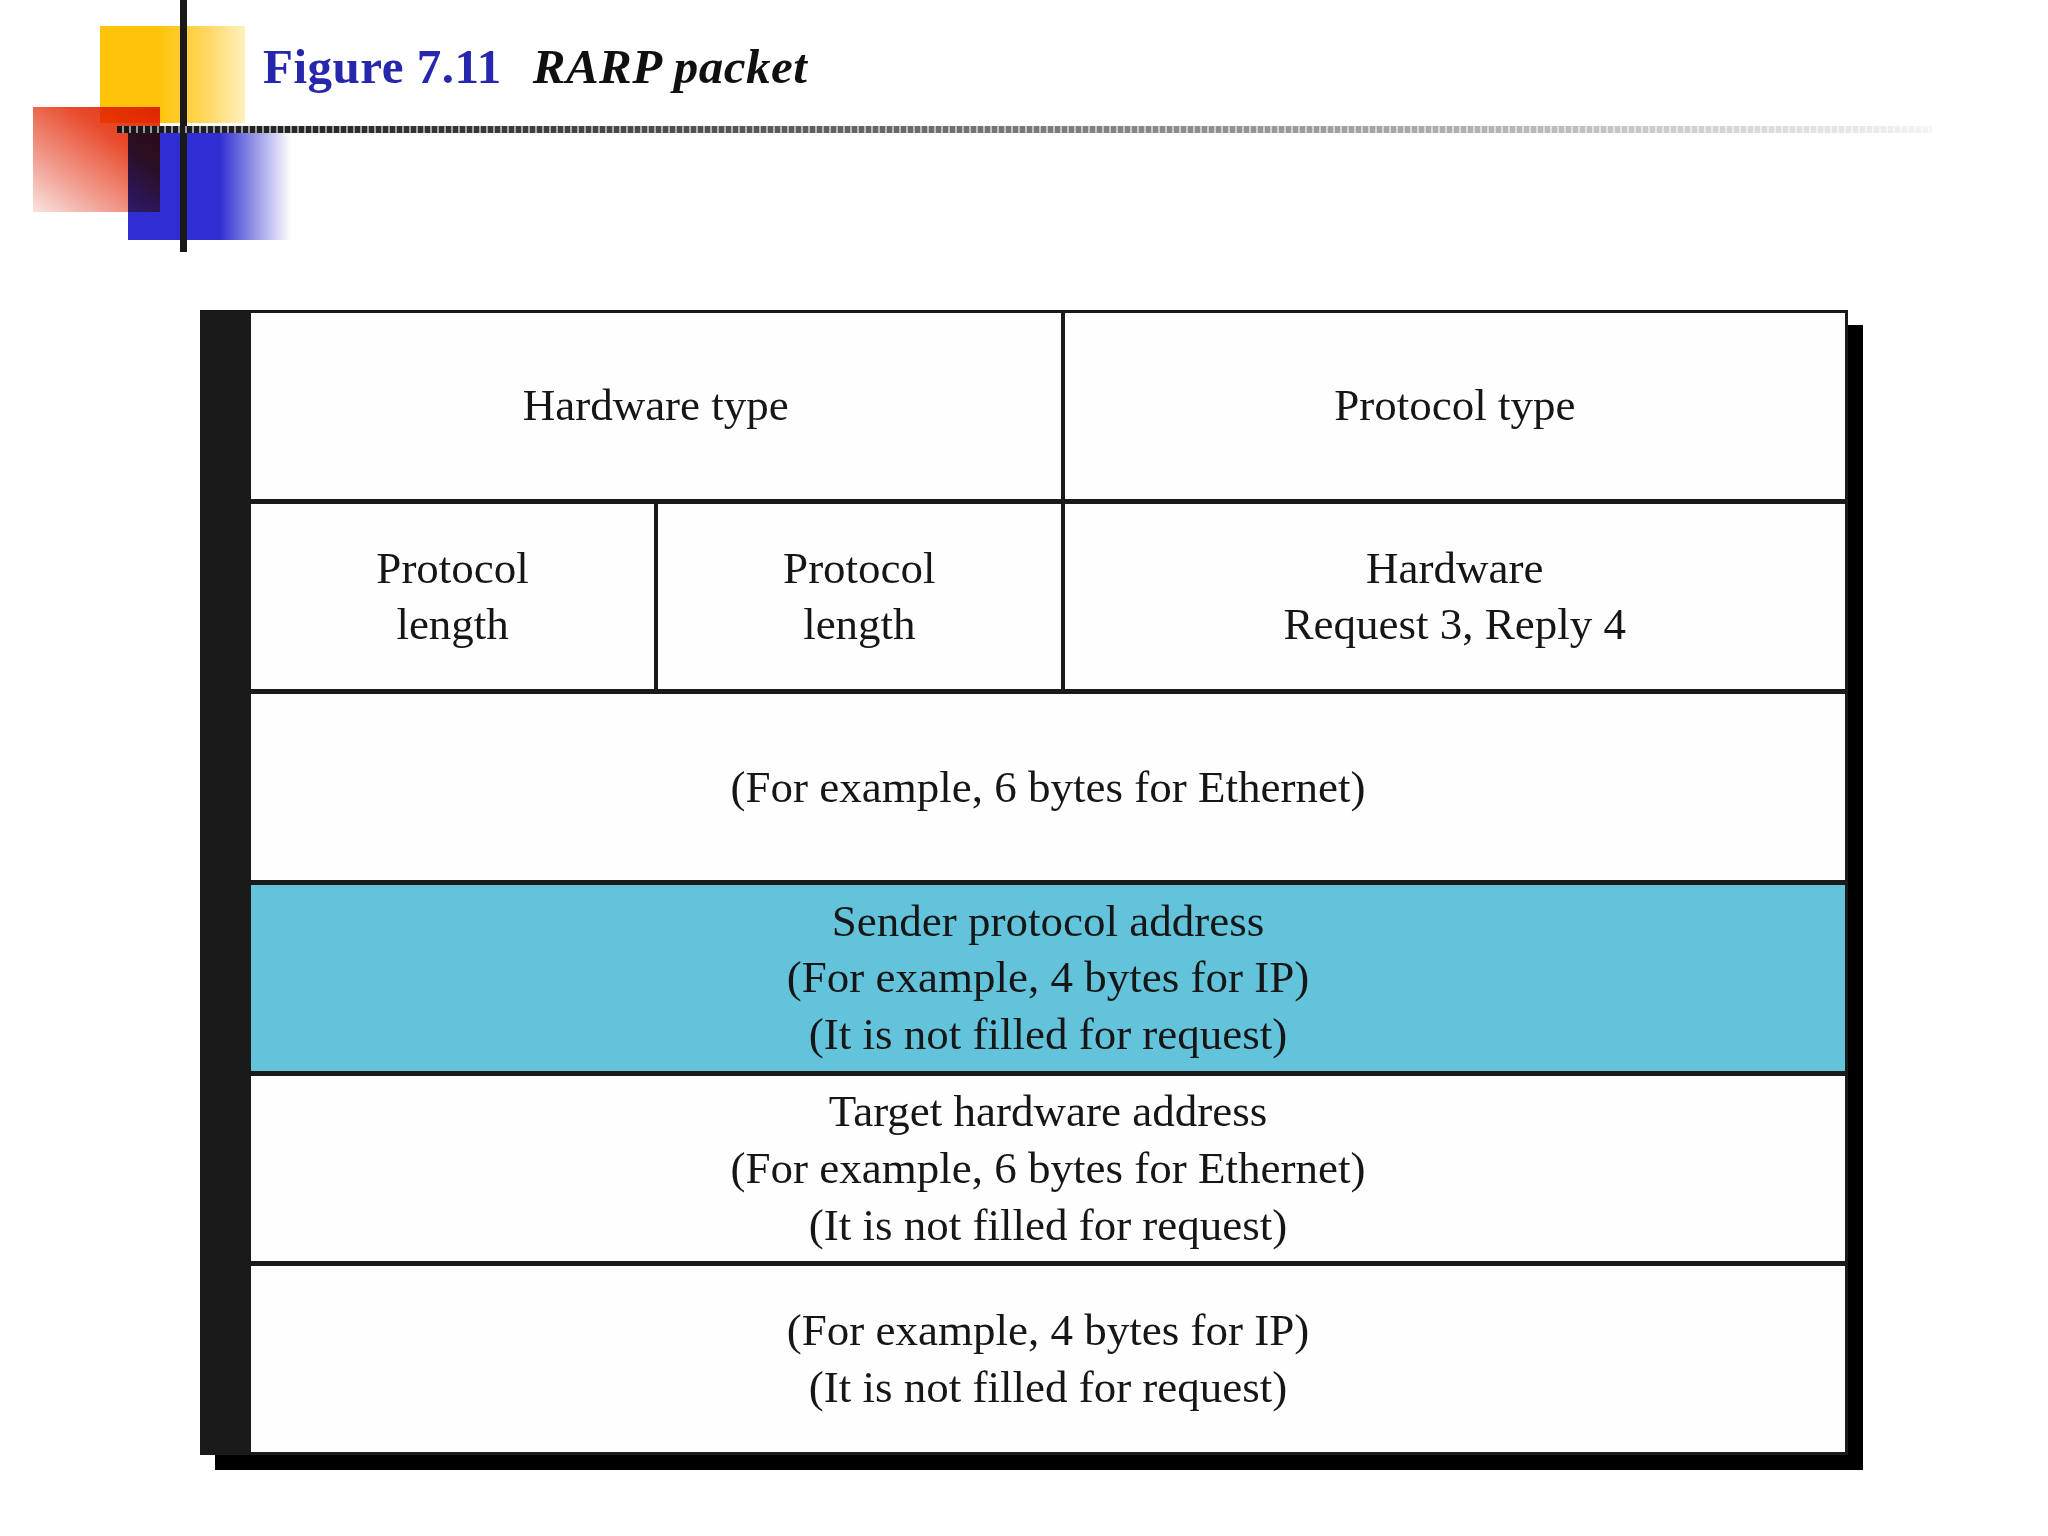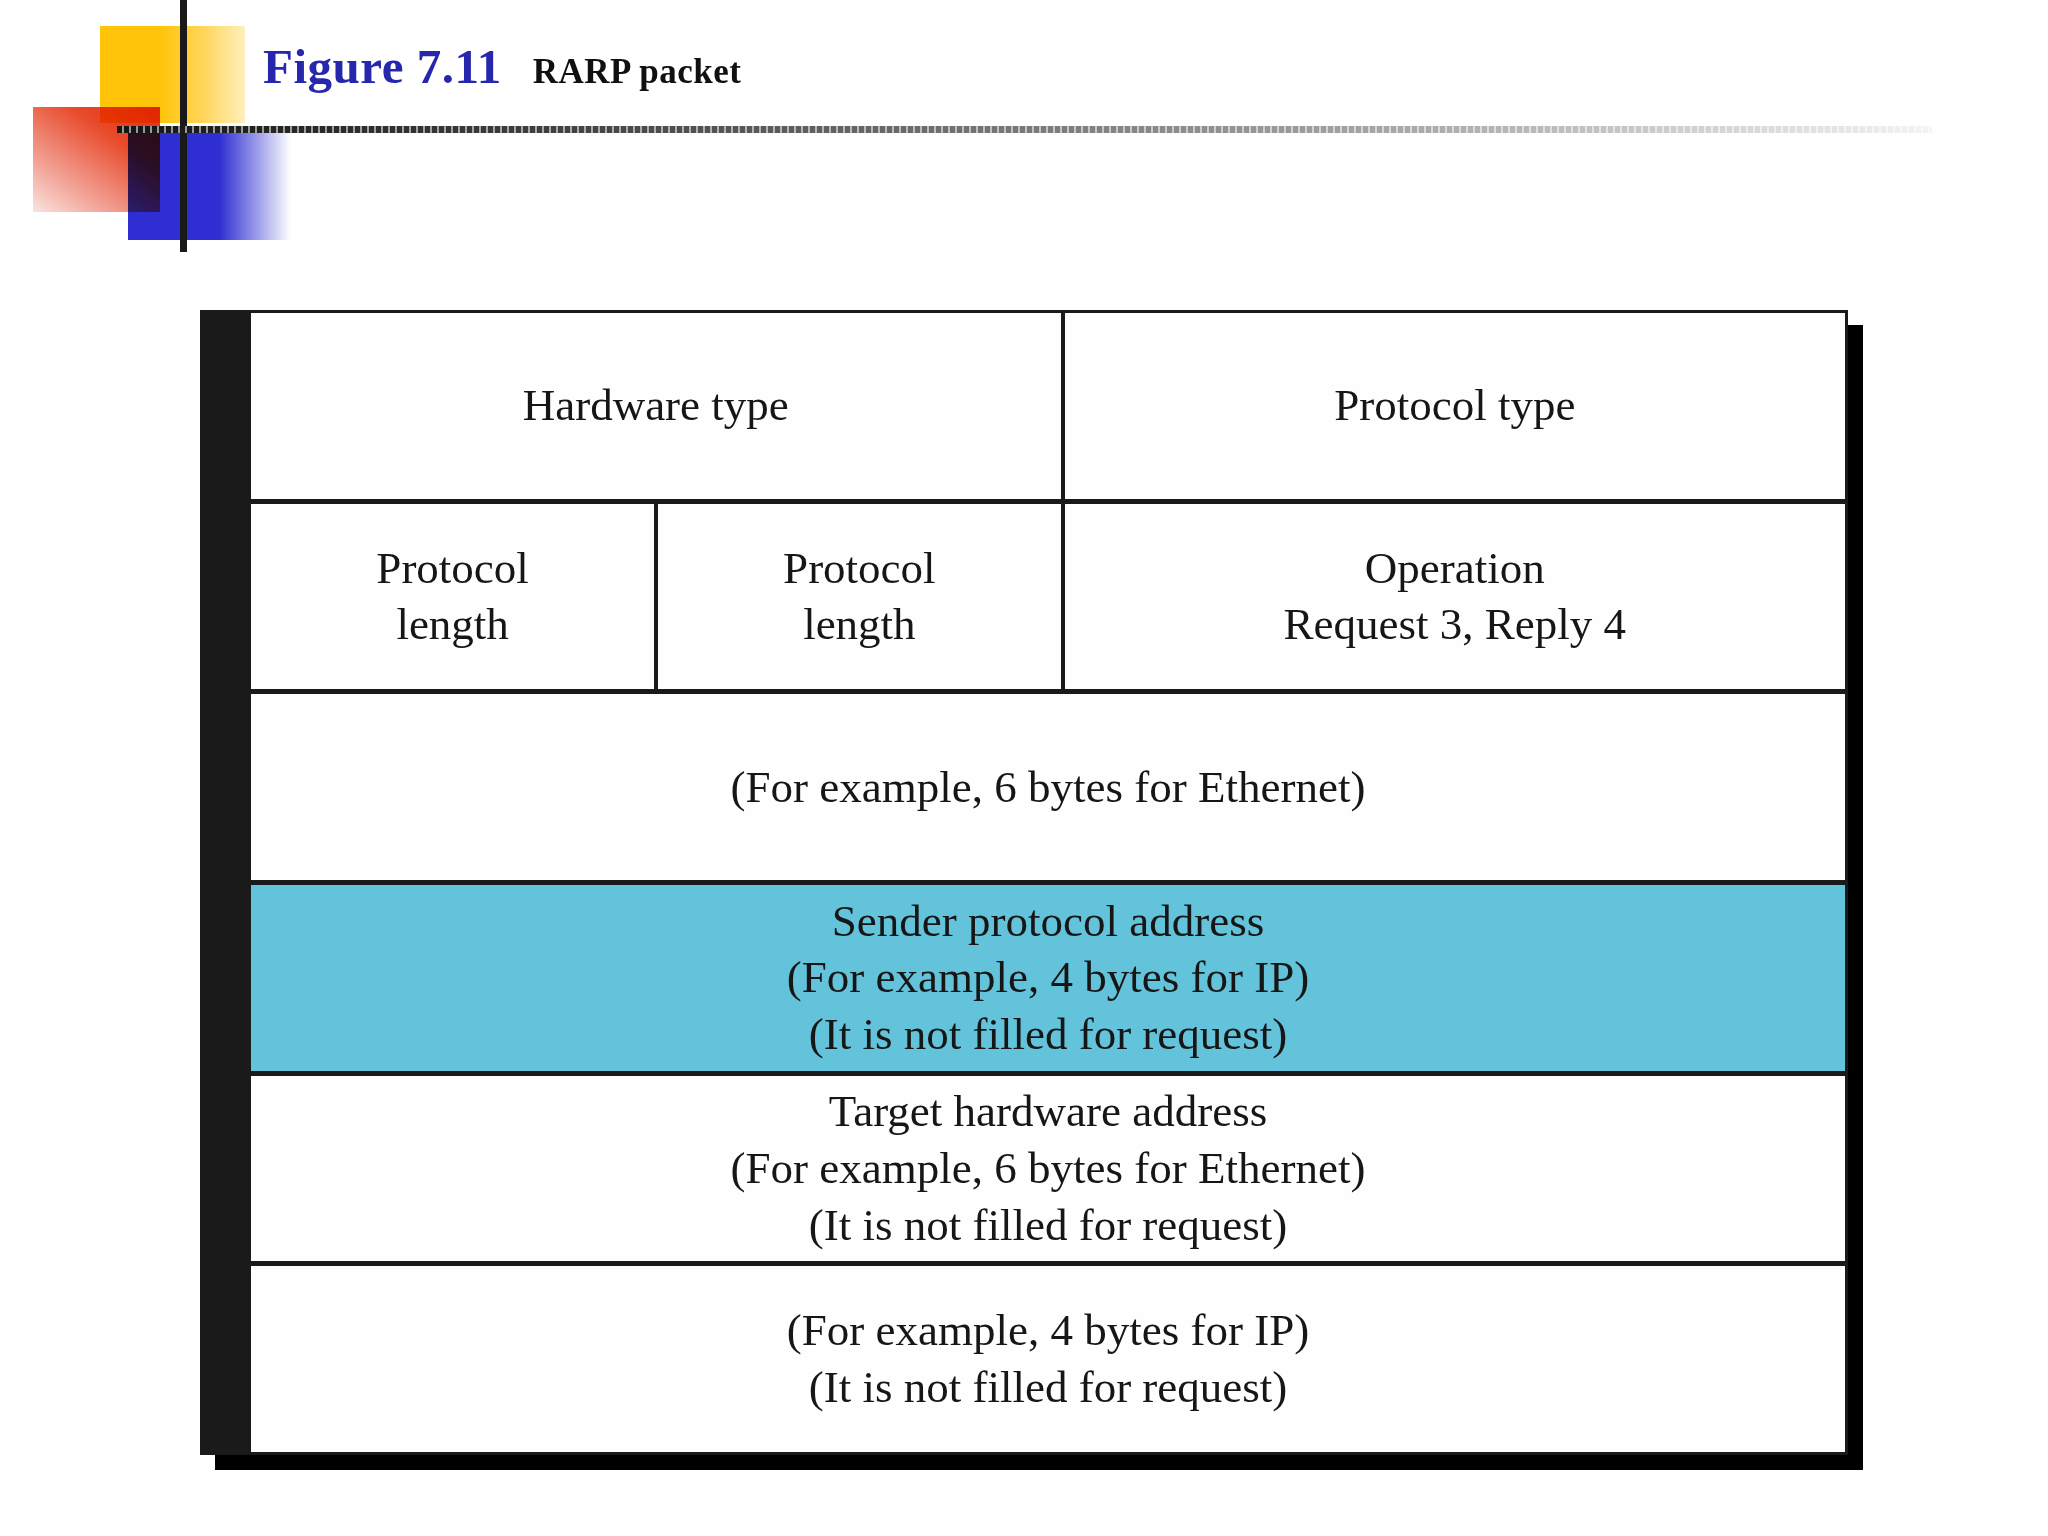--- a/index.html
+++ b/index.html
@@ -54,22 +54,23 @@
     gap: 31px;
     white-space: nowrap;
   }
   .fig-label {
     font-size: 49px;
     font-weight: 700;
     color: var(--title-blue, #2727ae);
     letter-spacing: 0.5px;
   }
   .fig-title {
-    font-size: 35px;
+    font-size: 49px;
     font-weight: 700;
+    font-style: italic;
     color: #101010;
     letter-spacing: 0.5px;
   }
 
   
   .packet-table {
     position: absolute;
     left: 200px; top: 310px;
     width: 1648px; height: 1145px;
     box-sizing: border-box;
@@ -128,21 +129,21 @@
 
     <div class="cell">
       <span class="ln">Protocol</span>
       <span class="ln">length</span>
     </div>
     <div class="cell">
       <span class="ln">Protocol</span>
       <span class="ln">length</span>
     </div>
     <div class="cell col3">
-      <span class="ln">Operation</span>
+      <span class="ln">Hardware</span>
       <span class="ln">Request 3, Reply 4</span>
     </div>
 
     <div class="cell full">
       <span class="ln">(For example, 6 bytes for Ethernet)</span>
     </div>
 
     <div class="cell full highlight">
       <span class="ln">Sender protocol address</span>
       <span class="ln">(For example, 4 bytes for IP)</span>

